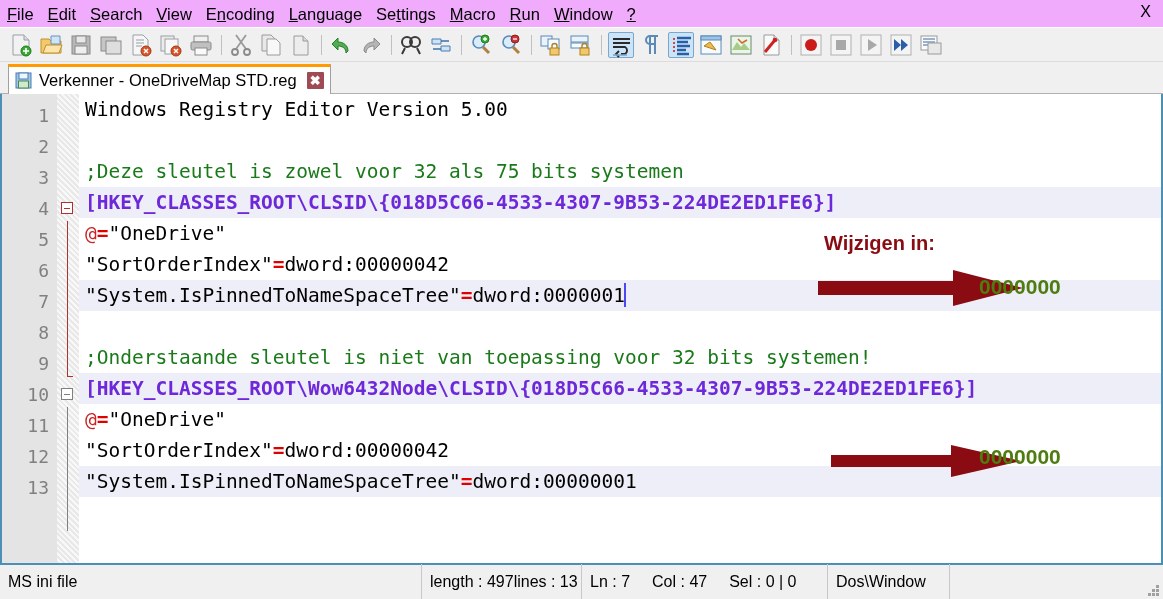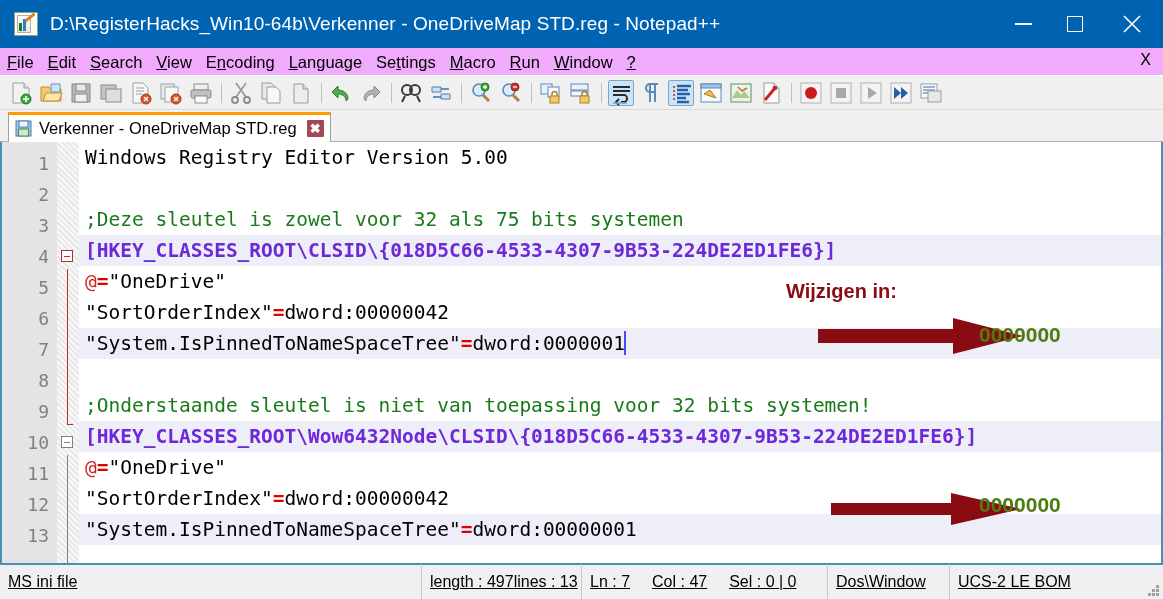--- a/index.html
+++ b/index.html
@@ -261,21 +261,20 @@
     border-top: 2px solid #4a8fb5;
     font-size: 16px;
     color: #000;
   }
   .st-cell {
     height: 36px;
     display: flex; align-items: center;
     padding: 0 8px;
     white-space: nowrap;
     border-right: 1px solid #c8c8c8;
-    text-decoration: underline;
   }
   .st-cell.nb { border-right: none; }
   .st-doctype { width: 422px; padding-left: 8px; }
   .st-metrics { width: 160px; justify-content: space-between; }
   .st-caret { width: 246px; }
   .st-caret span { margin-right: 22px; }
   .st-eol { width: 122px; }
   .st-enc { width: 140px; }
   .grip {
     position: absolute; right: 3px; bottom: 2px;
@@ -283,42 +282,20 @@
   }
   .grip i {
     position: absolute; width: 3px; height: 3px; background: #a0a0a0;
   }
 </style>
 </head>
 <body>
 
 <div id="app">
 
-  <div class="titlebar">
-    <div class="app-icon">
-      <div class="pg"></div>
-        <div class="bar1"></div>
-        <div class="bar2"></div>
-        <div class="pen"></div>
-    </div>
-    <div class="title-text">D:\RegisterHacks_Win10-64b\Verkenner - OneDriveMap STD.reg - Notepad++</div>
-    <div class="wincontrols">
-      <div class="wincontrol">
-        <div class="wc-min"></div>
-      </div>
-      <div class="wincontrol">
-        <div class="wc-max"></div>
-      </div>
-      <div class="wincontrol wc-close">
-        <svg width="22" height="22" viewBox="0 0 22 22">
-          <path d="M3 3 L19 19 M19 3 L3 19" stroke="#ffffff" stroke-width="1.6" fill="none"></path>
-        </svg>
-      </div>
-    </div>
-  </div>
 
   <div class="menubar">
     <div class="menu-item"><u>F</u>ile</div>
     <div class="menu-item"><u>E</u>dit</div>
     <div class="menu-item"><u>S</u>earch</div>
     <div class="menu-item"><u>V</u>iew</div>
     <div class="menu-item">E<u>n</u>coding</div>
     <div class="menu-item"><u>L</u>anguage</div>
     <div class="menu-item">Se<u>t</u>tings</div>
     <div class="menu-item"><u>M</u>acro</div>
@@ -637,21 +614,21 @@
       <div class="row"><span class="tok-at">@</span><span class="tok-eq">=</span><span>"OneDrive"</span></div>
       <div class="row"><span>"SortOrderIndex"</span><span class="tok-eq">=</span><span>dword:00000042</span></div>
       <div class="row hl"><span>"System.IsPinnedToNameSpaceTree"</span><span class="tok-eq">=</span><span>dword:0000001</span><span class="caret"></span></div>
       <div class="row"><span></span></div>
       <div class="row"><span class="tok-comment">;Onderstaande sleutel is niet van toepassing voor 32 bits systemen!</span></div>
       <div class="row hl"><span class="tok-key">[HKEY_CLASSES_ROOT\Wow6432Node\CLSID\{018D5C66-4533-4307-9B53-224DE2ED1FE6}]</span></div>
       <div class="row"><span class="tok-at">@</span><span class="tok-eq">=</span><span>"OneDrive"</span></div>
       <div class="row"><span>"SortOrderIndex"</span><span class="tok-eq">=</span><span>dword:00000042</span></div>
       <div class="row hl"><span>"System.IsPinnedToNameSpaceTree"</span><span class="tok-eq">=</span><span>dword:00000001</span></div>
 
-      <div class="anno-label" style="left:707px; top:138px;">Wijzigen in:</div>
+      <div class="anno-label" style="left:745px; top:138px;">Wijzigen in:</div>
       <svg class="anno-arrow" style="left:739px; top:176px;" width="230" height="40" viewBox="0 0 230 40">
         <path d="M0 11 L135 11 L135 0 L205 18 L135 36 L135 25 L0 25 Z" fill="#8a0c12"></path>
       </svg>
       <div class="anno-value" style="left:900px; top:181px;">0000000</div>
 
       <svg class="anno-arrow" style="left:752px; top:351px;" width="215" height="36" viewBox="0 0 215 36">
         <path d="M0 10 L120 10 L120 0 L190 16 L120 32 L120 22 L0 22 Z" fill="#8a0c12"></path>
       </svg>
       <div class="anno-value" style="left:900px; top:351px;">0000000</div>
     </div>
@@ -662,21 +639,20 @@
     <div class="st-cell st-metrics">
       <span>length : 497</span>
       <span>lines : 13</span>
     </div>
     <div class="st-cell st-caret">
       <span>Ln : 7</span>
       <span>Col : 47</span>
       <span>Sel : 0 | 0</span>
     </div>
     <div class="st-cell st-eol">Dos\Window</div>
-    <div class="st-cell st-enc nb">UCS-2 LE BOM</div>
     <div class="grip">
       <i style="left:10px;top:10px;"></i>
         <i style="left:6px;top:10px;"></i>
         <i style="left:10px;top:6px;"></i>
       <i style="left:2px;top:10px;"></i>
         <i style="left:6px;top:6px;"></i>
         <i style="left:10px;top:2px;"></i>
     </div>
   </div>
 </div>

